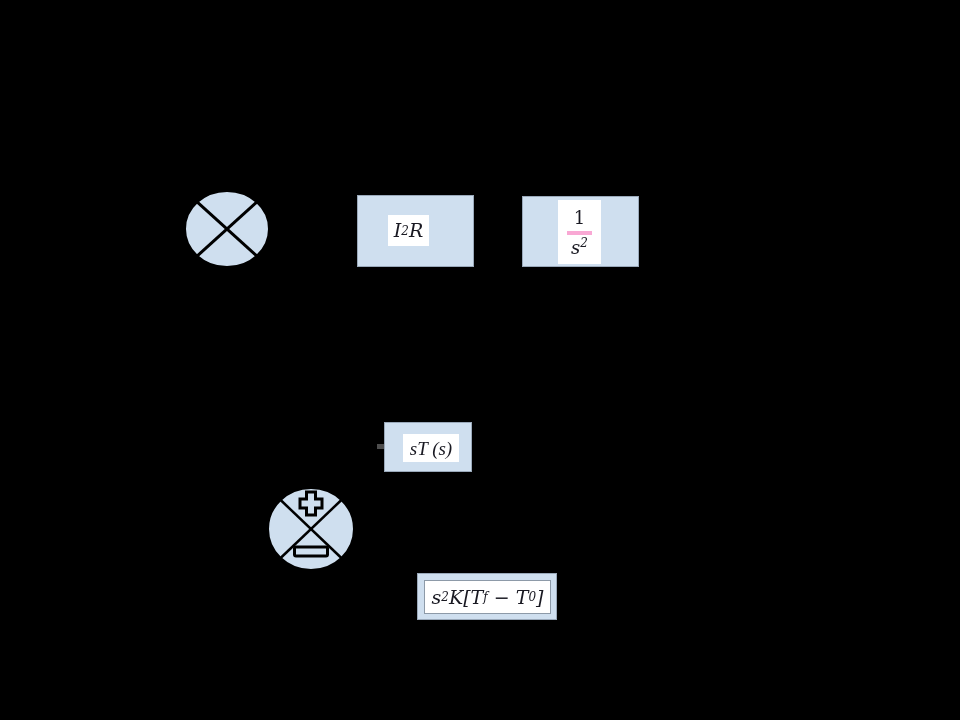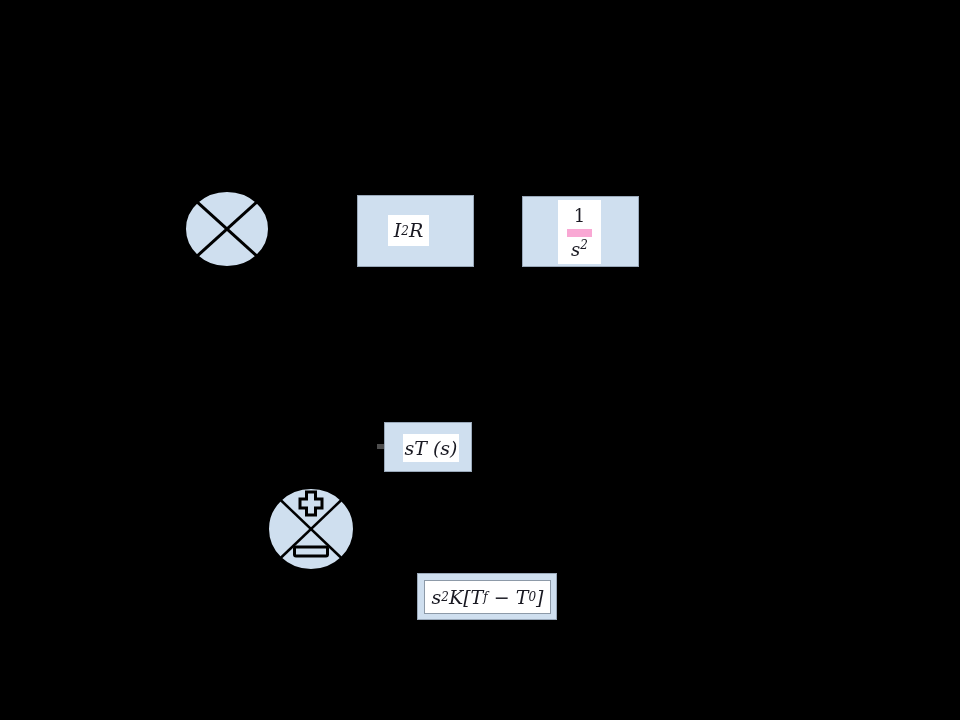--- a/index.html
+++ b/index.html
@@ -62,24 +62,24 @@
   .eq sup { vertical-align: 7px; }
   .eq sub { vertical-align: -4px; }
   
   .blk-i2r { left: 357px; top: 195px; width: 117px; height: 72px; }
   .eq-i2r  { left: 30px; top: 19px; width: 41px; height: 31px; }
   
   .blk-frac { left: 522px; top: 196px; width: 117px; height: 71px; }
   .eq-frac  { left: 35px; top: 3px; width: 43px; height: 64px;
               flex-direction: column; font-size: 18px; }
   .eq-frac .num { font-style: normal; padding: 2px 0 4px 0; }
-  .eq-frac .den { border-top: 8px solid #f9a8d4; padding: 4px 4px 0 4px; }
+  .eq-frac .den { border-top: 4px solid #f9a8d4; padding: 4px 4px 0 4px; }
   
   .blk-sts { left: 384px; top: 422px; width: 88px; height: 50px; }
-  .eq-sts  { left: 18px; top: 11px; width: 56px; height: 28px; }
+  .eq-sts  { left: 18px; top: 11px; width: 56px; height: 28px; font-family: Liberation Serif, serif; }
   
   .blk-s2k { left: 417px; top: 573px; width: 140px; height: 47px; }
   .eq-s2k  { left: 6px; top: 6px; width: 127px; height: 34px;
              border: 1px solid #8d9aa8; }
   
   .nub {
     position: absolute;
     left: 377px; top: 444px;
     width: 7px; height: 5px;
     background: #4d4d4d;

